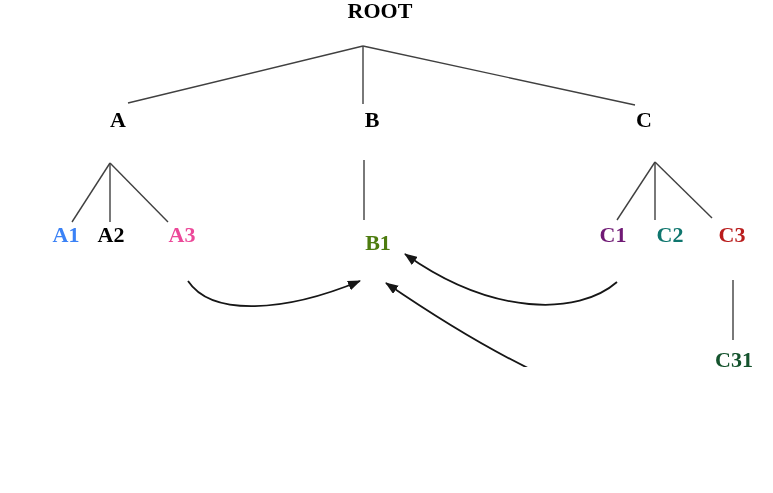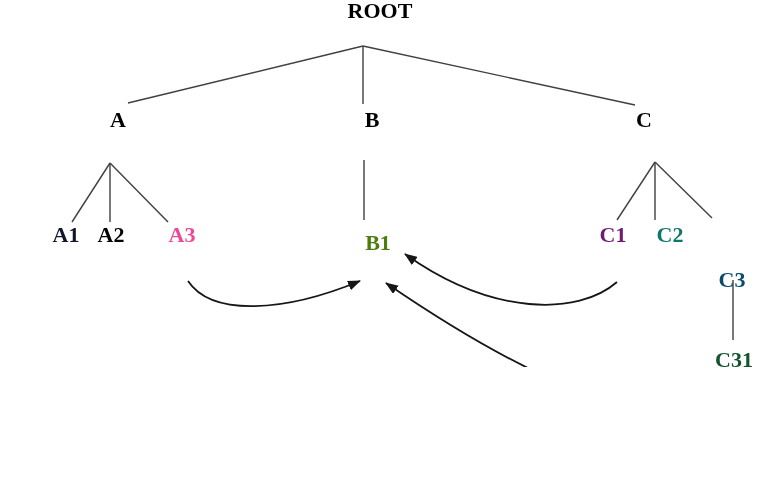--- a/index.html
+++ b/index.html
@@ -75,23 +75,23 @@
         <path d="M 617 282 C 578 316, 492 316, 405 254" fill="none" stroke="#161616" stroke-width="1.8" marker-end="url(#arrowhead)"></path>
         <path d="M 712 400 C 655 424, 560 402, 386 283" fill="none" stroke="#161616" stroke-width="1.8" marker-end="url(#arrowhead)"></path>
       </g>
   </svg>
 
   <div id="node-layer">
       <div class="node-label" style="left: 380px; top: 0px; color: rgb(0, 0, 0);">ROOT</div>
       <div class="node-label" style="left: 118px; top: 109px; color: rgb(0, 0, 0);">A</div>
       <div class="node-label" style="left: 372px; top: 109px; color: rgb(0, 0, 0);">B</div>
       <div class="node-label" style="left: 644px; top: 109px; color: rgb(0, 0, 0);">C</div>
-      <div class="node-label" style="left: 66px; top: 224px; color: #0f172a;">A1</div>
+      <div class="node-label" style="left: 66px; top: 224px; color: #3b82f6;">A1</div>
       <div class="node-label" style="left: 111px; top: 224px; color: rgb(0, 0, 0);">A2</div>
       <div class="node-label" style="left: 182px; top: 224px; color: #ec4899;">A3</div>
       <div class="node-label" style="left: 378px; top: 232px; color: #4d7c0f;">B1</div>
       <div class="node-label" style="left: 613px; top: 224px; color: #701a75;">C1</div>
       <div class="node-label" style="left: 670px; top: 224px; color: #0f766e;">C2</div>
-      <div class="node-label" style="left: 732px; top: 224px; color: #0c4a6e; margin-top: 45px;">C3</div>
+      <div class="node-label" style="left: 732px; top: 224px; color: #b91c1c;">C3</div>
       <div class="node-label" style="left: 734px; top: 349px; color: #14532d;">C31</div>
     </div>
 
 </div>
 
 </body></html>

